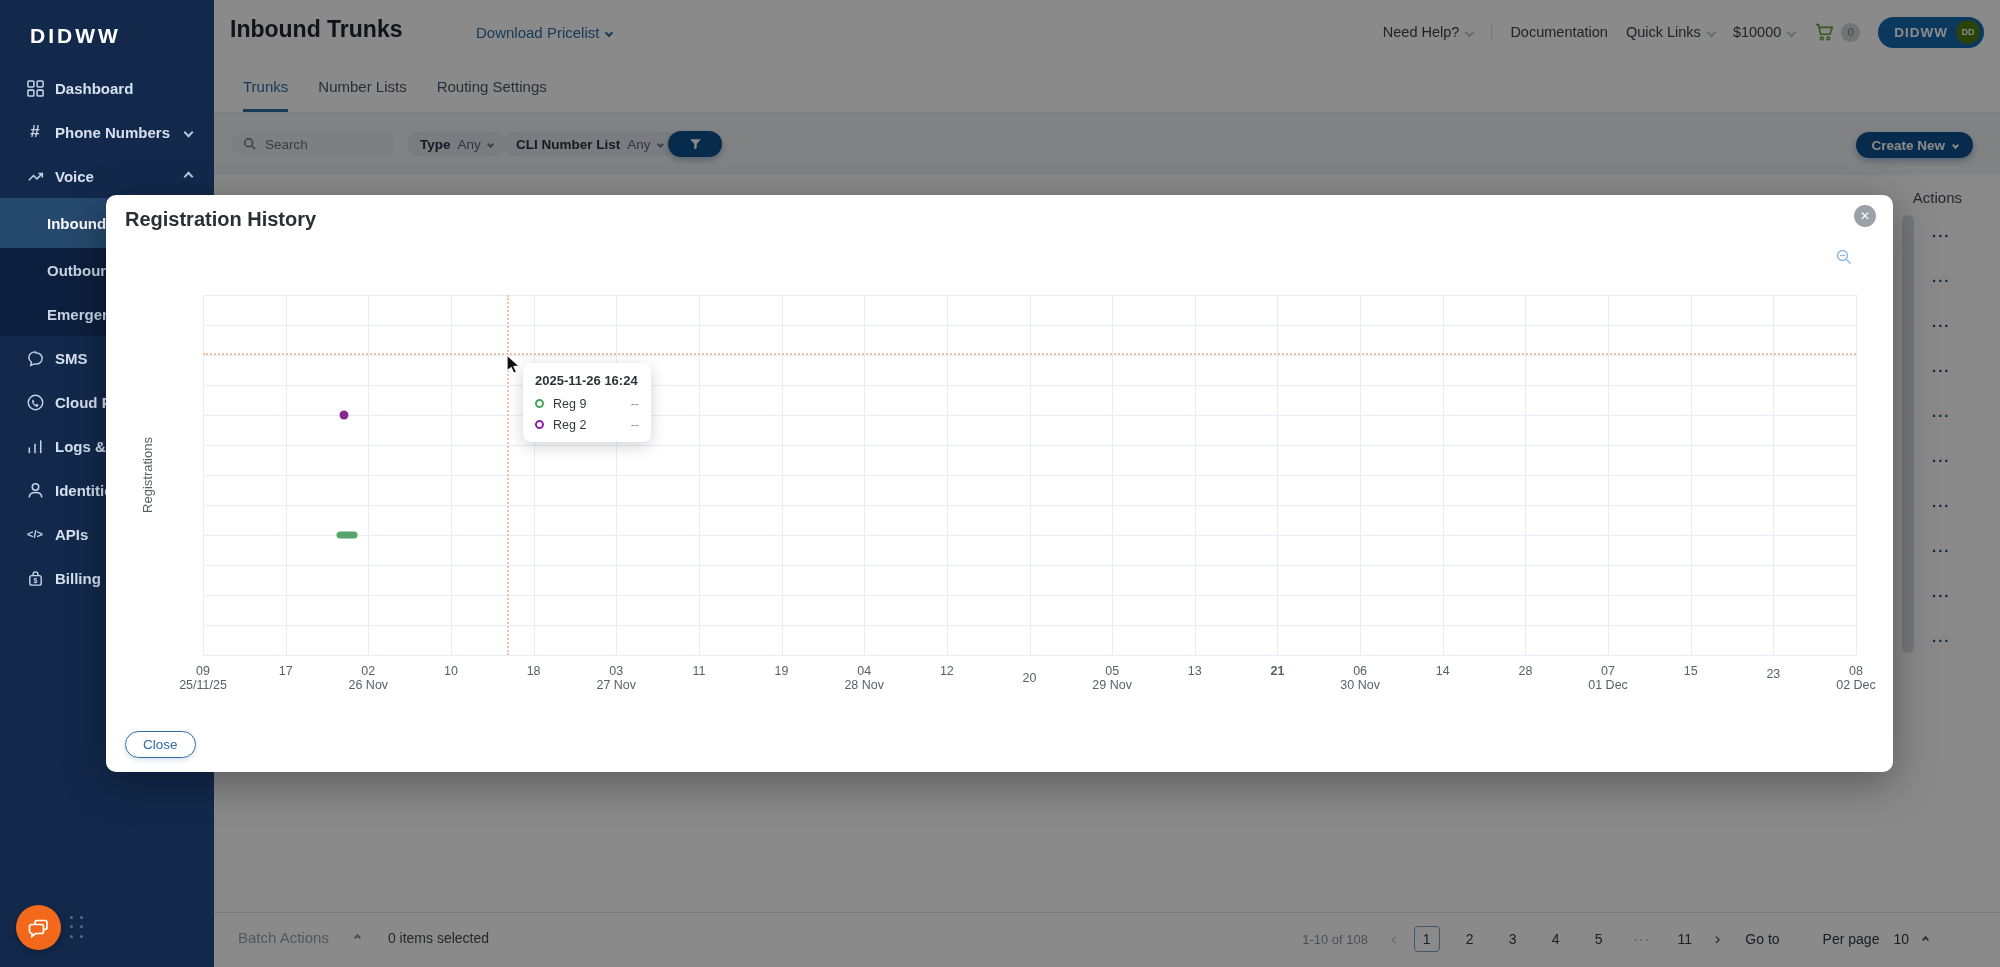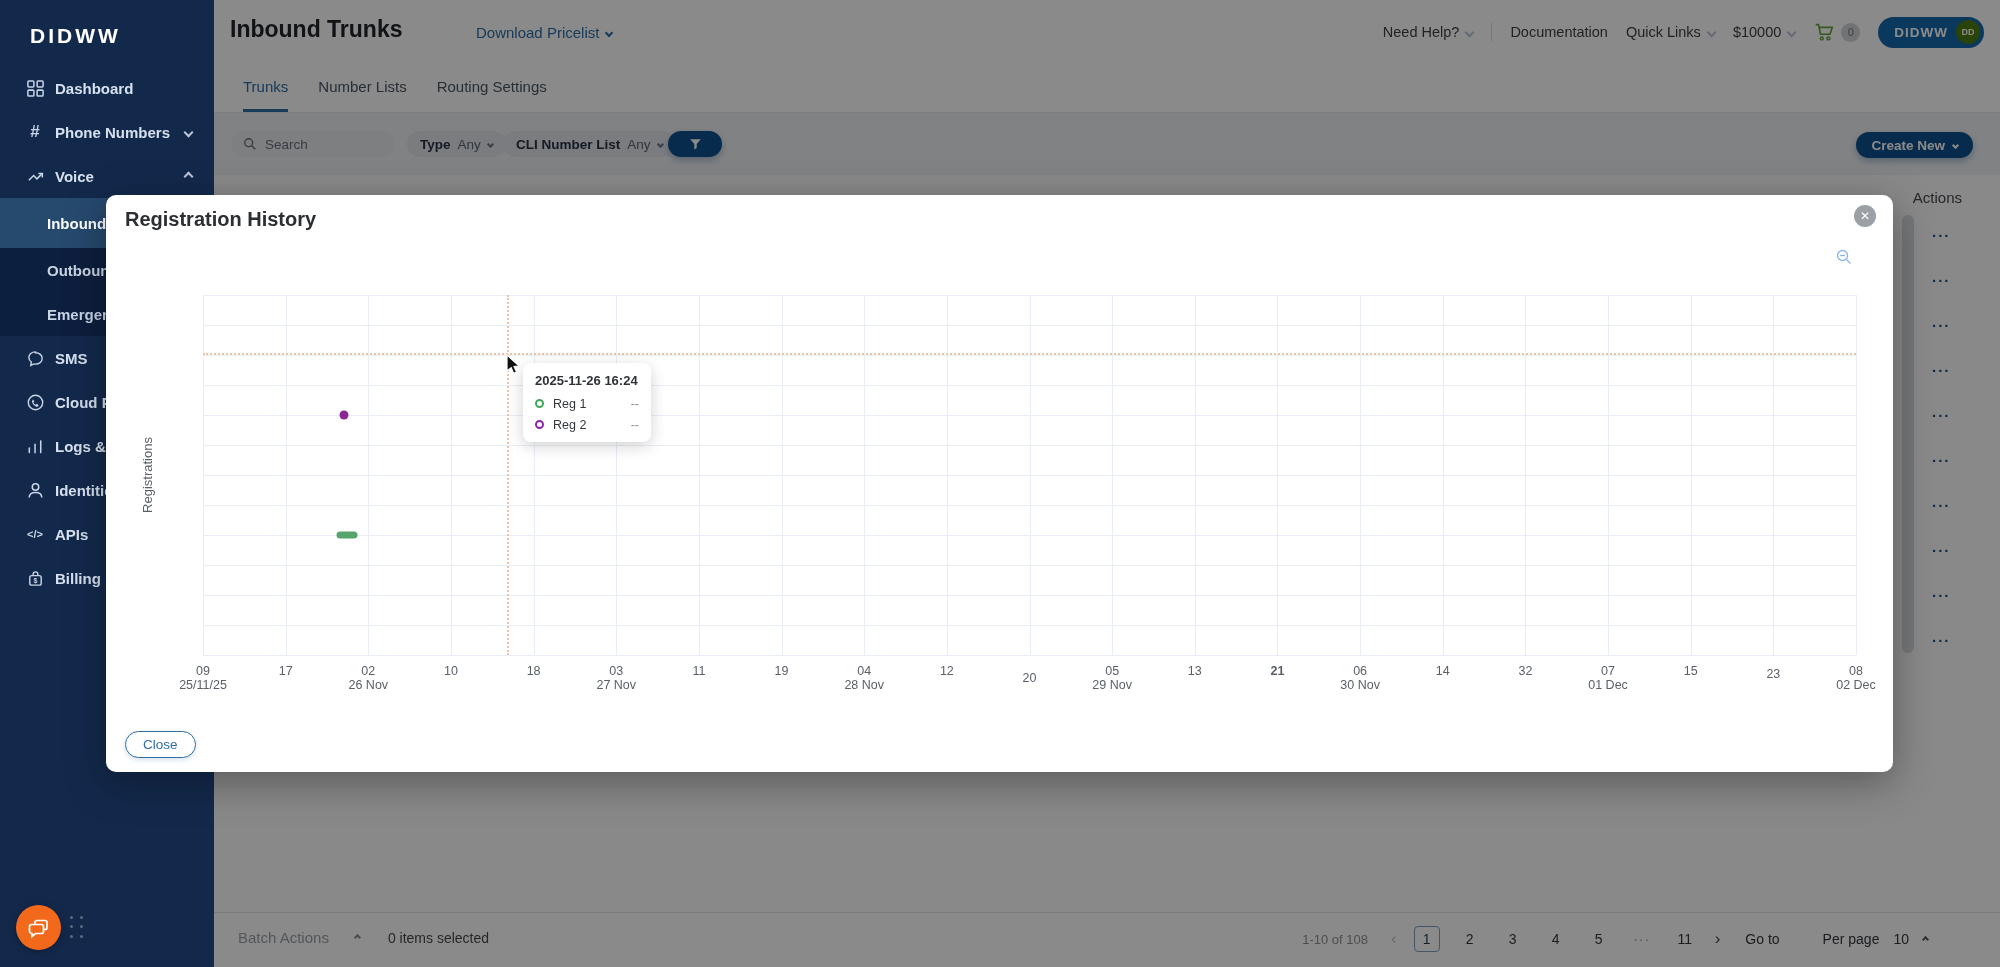--- a/index.html
+++ b/index.html
@@ -389,21 +389,21 @@
     <div class="cross-v" id="cross-v" style="left: 303.987px;"></div>
     <div class="cross-h" id="cross-h" style="top: 57.996px;"></div>
     <svg class="cursor-arrow" id="cursor" width="17" height="22" viewBox="0 0 17 22" style="left: 301.987px; top: 58.996px;">
       <path d="M2 1 L2 17 L6.2 13.6 L8.7 19.4 L11.6 18.1 L9 12.5 L14.2 12 Z" fill="#111" stroke="#fff" stroke-width="1.2"></path>
     </svg>
     <div class="tooltip" id="tooltip" style="left: 319.987px; top: 67.996px;">
       <div class="tt-title">2025-11-26 16:24</div>
       <div id="tt-rows">
           <div class="tt-row">
             <span class="tt-ring" style="border-color:#3fa65b"></span>
-            <span>Reg 1</span>
+            <span>Reg 9</span>
             <span class="tt-val">--</span>
           </div>
           <div class="tt-row">
             <span class="tt-ring" style="border-color:#8e24aa"></span>
             <span>Reg 2</span>
             <span class="tt-val">--</span>
           </div>
         </div>
     </div>
     <div id="xticks">
@@ -416,21 +416,21 @@
         <div class="tick" style="left: 495.9px; top: 369px;">11</div>
         <div class="tick" style="left: 578.55px; top: 369px;">19</div>
         <div class="tick" style="left: 661.2px; top: 369px;">04<br>28 Nov</div>
         <div class="tick" style="left: 743.85px; top: 369px;">12</div>
         <div class="tick" style="left: 826.5px; top: 376px;">20</div>
         <div class="tick" style="left: 909.15px; top: 369px;">05<br>29 Nov</div>
         <div class="tick" style="left: 991.8px; top: 369px;">13</div>
         <div class="tick" style="left: 1074.45px; top: 369px; font-weight: bold;">21</div>
         <div class="tick" style="left: 1157.1px; top: 369px;">06<br>30 Nov</div>
         <div class="tick" style="left: 1239.75px; top: 369px;">14</div>
-        <div class="tick" style="left: 1322.4px; top: 369px;">32</div>
+        <div class="tick" style="left: 1322.4px; top: 369px;">28</div>
         <div class="tick" style="left: 1405.05px; top: 369px;">07<br>01 Dec</div>
         <div class="tick" style="left: 1487.7px; top: 369px;">15</div>
         <div class="tick" style="left: 1570.35px; top: 372px;">23</div>
         <div class="tick" style="left: 1653px; top: 369px;">08<br>02 Dec</div>
       </div>
   </div>
 
   <div class="modal-close-btn">Close</div>
 </div>
 

